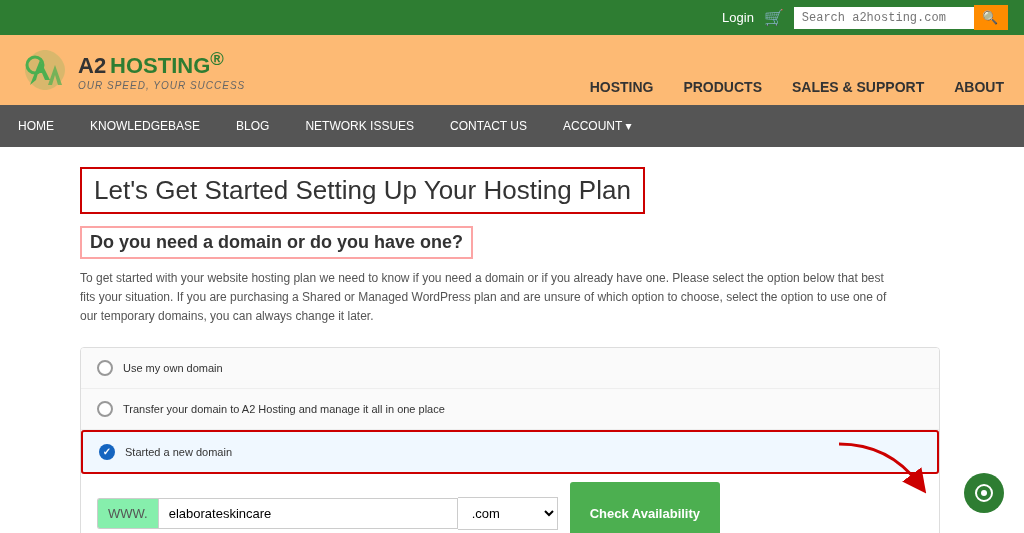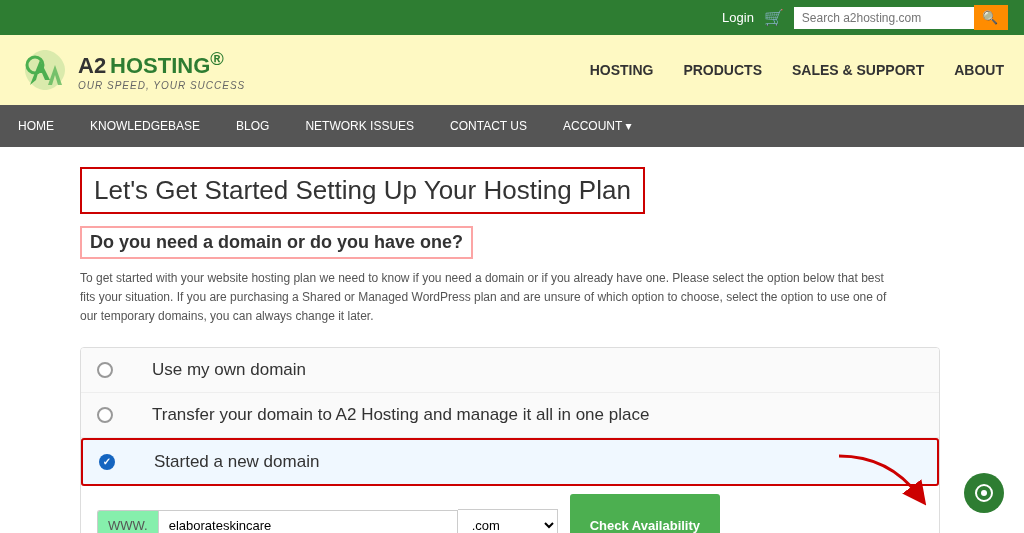--- a/index.html
+++ b/index.html
@@ -27,36 +27,37 @@
     .top-bar-search {
       display: flex;
       align-items: center;
     }
     .top-bar-search input {
       border: none;
       padding: 4px 8px;
       font-size: 12px;
       width: 180px;
       outline: none;
+      font-family: Liberation Mono, monospace;
     }
     .top-bar-search button {
       background: #ff8c00;
       border: none;
       color: #fff;
       padding: 5px 9px;
       cursor: pointer;
       font-size: 13px;
     }
 
     
     .header {
       display: flex;
-      align-items: center;
+      align-items: flex-end;
       padding: 10px 20px;
-      background: #fef9c3;
+      background: #fdba74;
       justify-content: space-between;
     }
     .logo-area {
       display: flex;
       align-items: center;
       gap: 8px;
     }
     .logo-text {
       line-height: 1.2;
     }
@@ -183,23 +184,22 @@
       flex-shrink: 0;
     }
     .radio-checked::after {
       content: '✓';
       color: #fff;
       font-size: 10px;
       font-weight: bold;
     }
 
     .option-label {
-      font-size: 17px;
-      color: #333;
-      margin-left: 29px;
+      font-size: 11px;
+      color: #333;
     }
 
     
     .domain-row {
       display: flex;
       align-items: center;
       padding: 8px 16px;
       background: #fff;
       border-bottom: 1px solid #eee;
       gap: 0;

